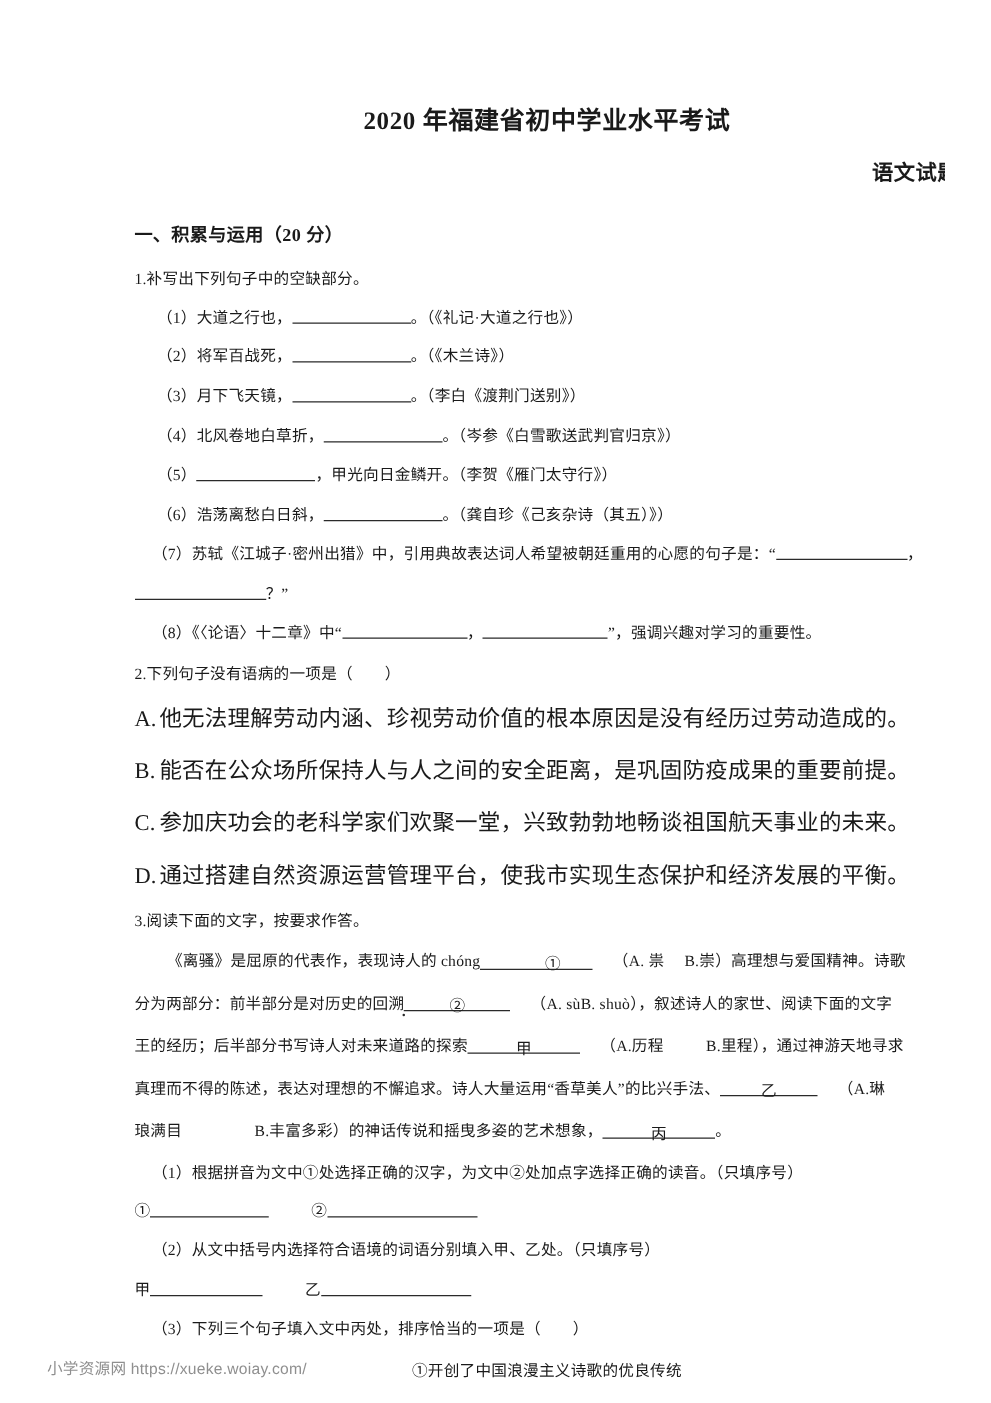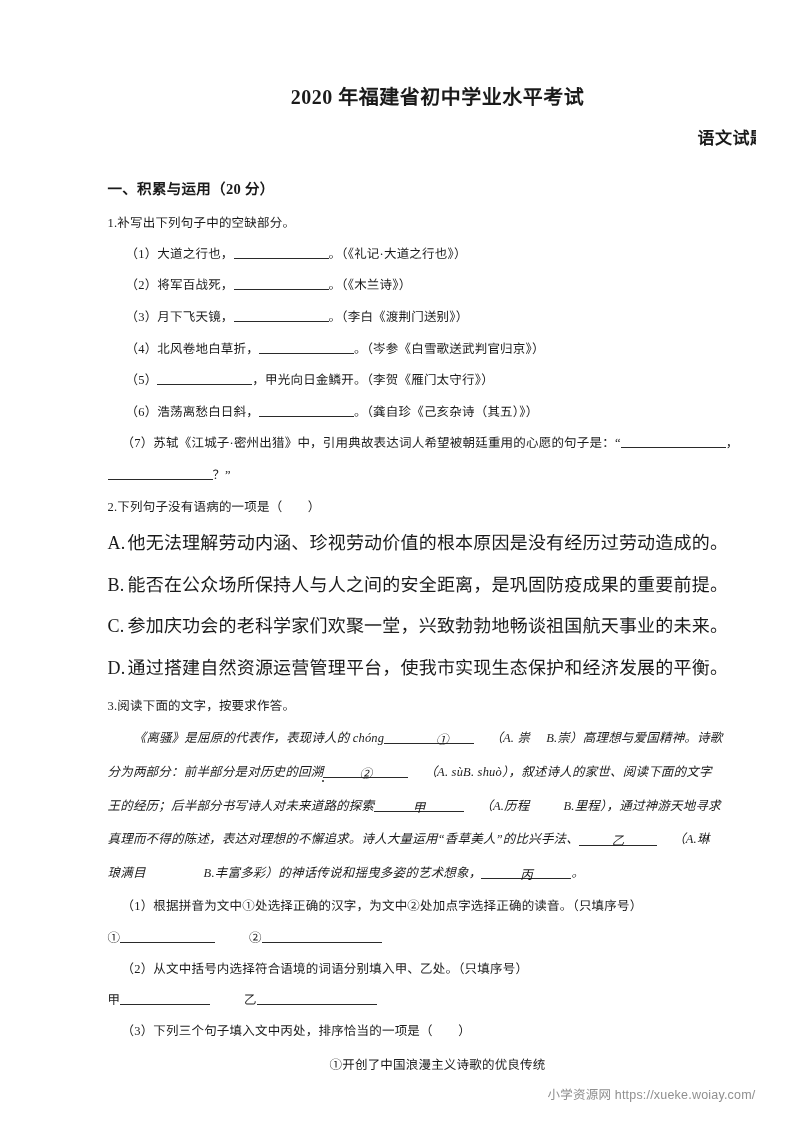--- a/index.html
+++ b/index.html
@@ -82,21 +82,20 @@
   }
   .q-option .opt-letter {
     display: inline-block;
     min-width: 20px;
   }
   .passage-line {
     font-size: 12.5px;
     margin: 12px 0 0 0;
     line-height: 1.75;
     letter-spacing: 0.2px;
-    font-style: italic;
   }
   .passage-line.indent {
     text-indent: 26px;
   }
   .ans-line {
     font-size: 12.5px;
     margin: 11px 0 0 0;
     line-height: 1.6;
   }
   .tail-line {
@@ -153,21 +152,21 @@
   .pinyin {
     font-family: "Liberation Serif", "DejaVu Serif", serif;
   }
 
   
   .footer-watermark {
     position: absolute;
     left: 0;
     right: 0;
     top: 1068px;
-    text-align: right;
+    text-align: left;
     font-family: "Liberation Sans", "DejaVu Sans", sans-serif;
     font-size: 12.5px;
     color: #8f8f8f;
     letter-spacing: 0.2px;
   }
 </style>
 </head>
 <body>
 
 <div class="page">
@@ -204,20 +203,23 @@
       <span>（6）</span><span>浩荡离愁白日斜，</span><span class="blank w95"></span><span>。（龚自珍《己亥杂诗（其五）》）</span>
     </div>
 
     <div class="q-sub nohang">
       <span>（7）</span><span>苏轼《江城子·密州出猎》中，引用典故表达词人希望被朝廷重用的心愿的句子是：“</span><span class="blank w105"></span><span>，</span>
     </div>
     <div class="ans-line" style="padding-left:0;">
       <span class="blank w105"></span><span>？”</span>
     </div>
 
+    <div class="q-sub nohang">
+      <span>（8）</span><span>《〈论语〉十二章》中“</span><span class="blank w100"></span><span>，</span><span class="blank w100"></span><span>”，强调兴趣对学习的重要性。</span>
+    </div>
 
     <div class="q-stem">2.下列句子没有语病的一项是（　　）</div>
 
     <div class="q-option">
       <span class="opt-letter">A.</span><span>他无法理解劳动内涵、珍视劳动价值的根本原因是没有经历过劳动造成的。</span>
     </div>
     <div class="q-option">
       <span class="opt-letter">B.</span><span>能否在公众场所保持人与人之间的安全距离，是巩固防疫成果的重要前提。</span>
     </div>
     <div class="q-option">

